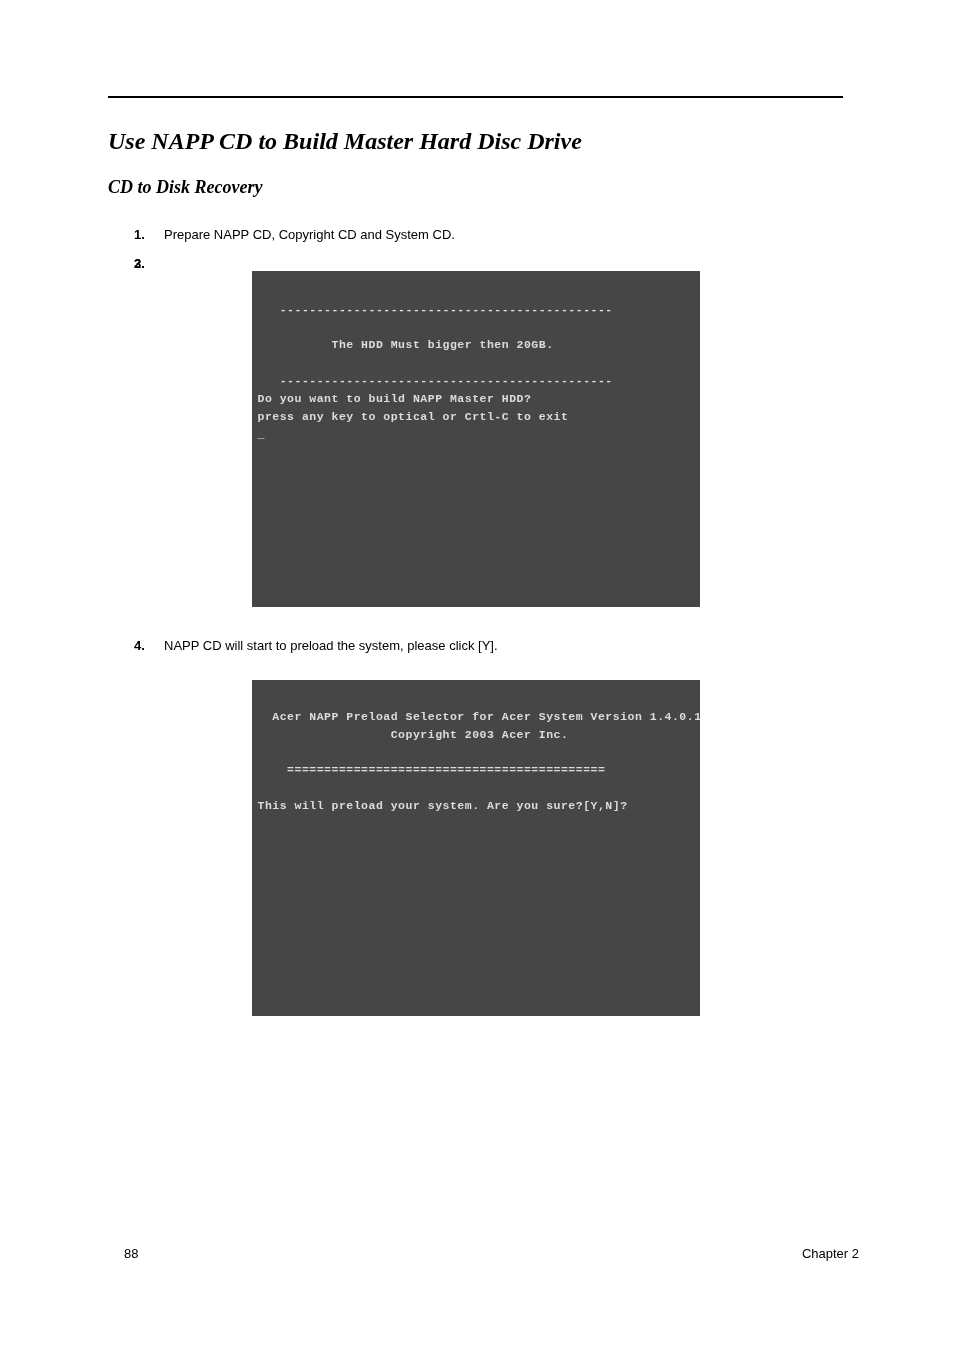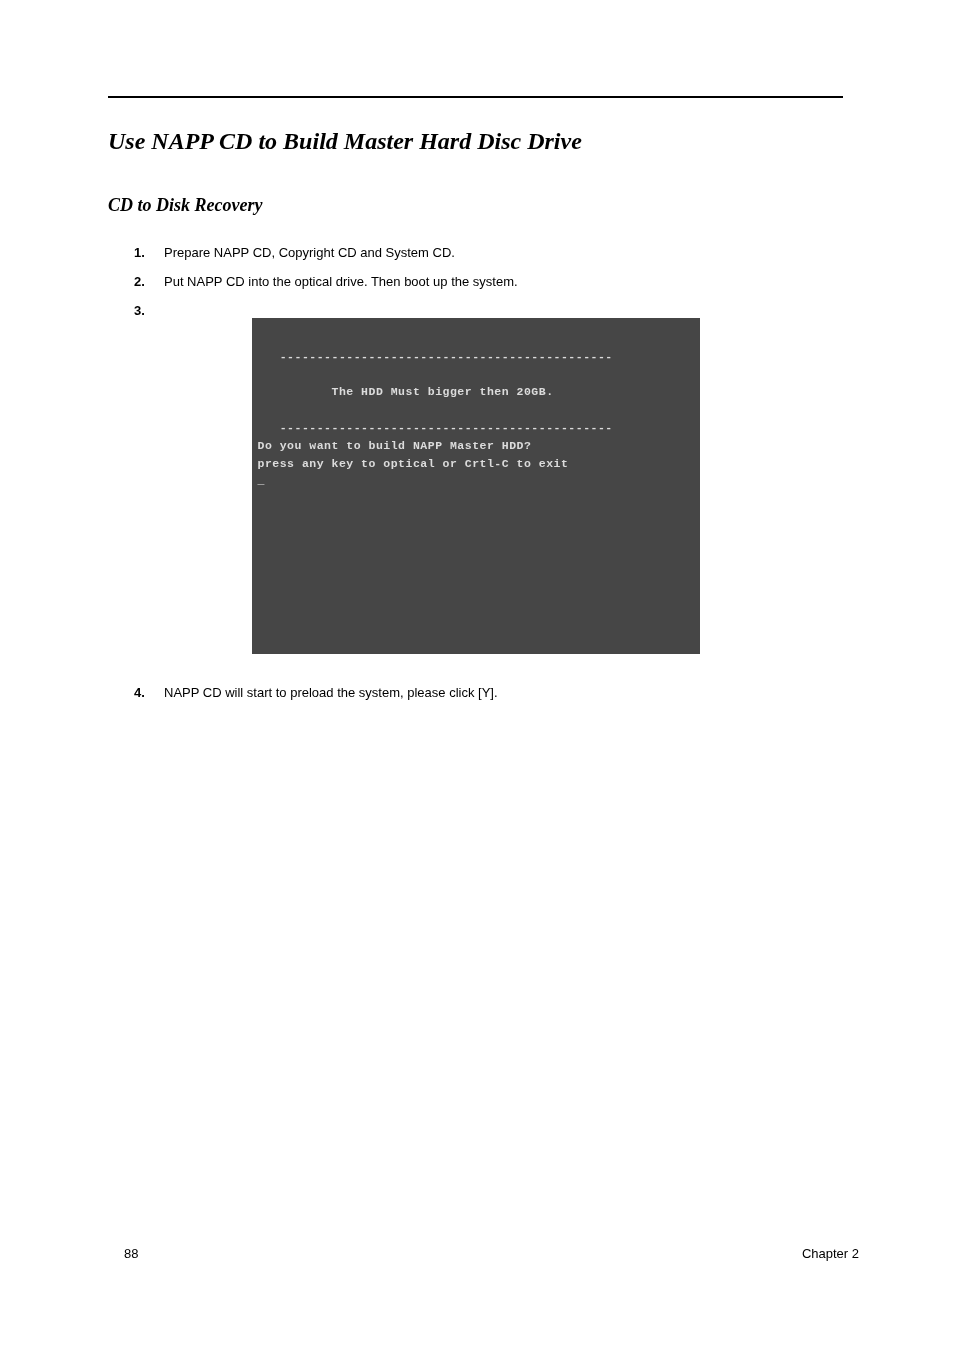--- a/index.html
+++ b/index.html
@@ -1,20 +1,20 @@
 <!DOCTYPE html>
 <html><head>
 <meta charset="utf-8">
 <style>
   * { box-sizing: border-box; margin: 0; padding: 0; }
   html, body { width: 954px; height: 1351px; background: #fff; font-family: Arial, Helvetica, sans-serif; color: #000; }
   .page { width: 954px; height: 1351px; position: relative; padding: 0; }
   .header-rule { position: absolute; top: 96px; left: 108px; width: 735px; height: 2px; background: #000; }
   .content { position: absolute; top: 120px; left: 108px; width: 735px; }
-  .h1 { font-family: Georgia, 'Times New Roman', serif; font-weight: bold; font-style: italic; font-size: 24px; margin-top: 8px; margin-bottom: 40px; }
+  .h1 { font-family: Georgia, 'Times New Roman', serif; font-weight: bold; font-style: italic; font-size: 24px; margin-top: 8px; margin-bottom: 22px; }
   .h2 { font-family: Georgia, 'Times New Roman', serif; font-weight: bold; font-style: italic; font-size: 18px; margin-bottom: 28px; }
   .ol { list-style: none; padding-left: 26px; }
   .ol li { position: relative; font-size: 13px; line-height: 1.45; margin-bottom: 10px; padding-left: 30px; }
   .ol .num { position: absolute; left: 0; top: 0; font-weight: bold; font-size: 13px; }
   .terminal { width: 448px; height: 336px; background: #464646; color: #dcdcdc; font-family: 'Courier New', monospace; font-size: 11.5px; line-height: 1.55; padding: 30px 6px 6px 6px; margin: 26px auto 30px auto; white-space: pre; overflow: hidden; font-weight: bold; letter-spacing: 0.5px; }
   .terminal.second { height: 336px; margin-top: 24px; padding-top: 28px; }
   .footer { position: absolute; bottom: 90px; left: 108px; width: 735px; font-size: 13px; display: flex; justify-content: space-between; margin-left: 16px; }
 </style>
 </head>
 <body>
@@ -26,21 +26,20 @@
     <div class="h1">Use NAPP CD to Build Master Hard Disc Drive</div>
     <div class="h2">CD to Disk Recovery</div>
 
     <ul class="ol">
       <li>
         <span class="num">1.</span>
         <span>Prepare NAPP CD, Copyright CD and System CD.</span>
       </li>
       <li>
         <span class="num">2.</span>
-        <span>Put NAPP CD into the optical drive. Then boot up the system.</span>
       </li>
       <li>
         <span class="num">3.</span>
       </li>
     </ul>
 
     <div class="terminal"><span>   ---------------------------------------------</span>
 
 <span>          The HDD Must bigger then 20GB.</span>
 
@@ -49,20 +48,26 @@
 <span>press any key to optical or Crtl-C to exit</span>
 <span>_</span></div>
 
     <ul class="ol">
       <li>
         <span class="num">4.</span>
         <span>NAPP CD will start to preload the system, please click [Y].</span>
       </li>
     </ul>
 
+    <div class="terminal second"><span>  Acer NAPP Preload Selector for Acer System Version 1.4.0.1</span>
+<span>                  Copyright 2003 Acer Inc.</span>
+
+<span>    ===========================================</span>
+
+<span>This will preload your system. Are you sure?[Y,N]?</span></div>
 
   </div>
 
   <div class="footer">
     <span>88</span>
     <span>Chapter 2</span>
   </div>
 </div>
 
 </body></html>

